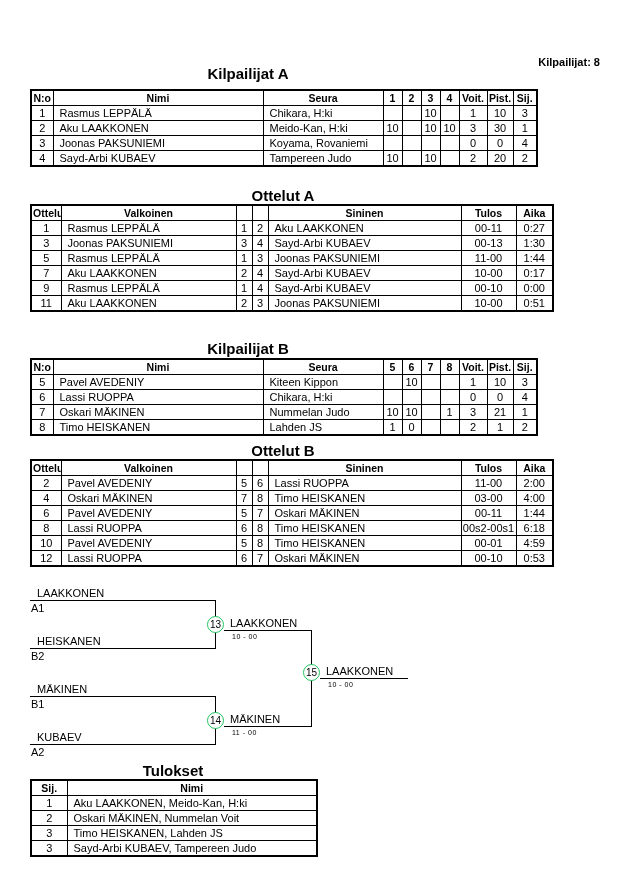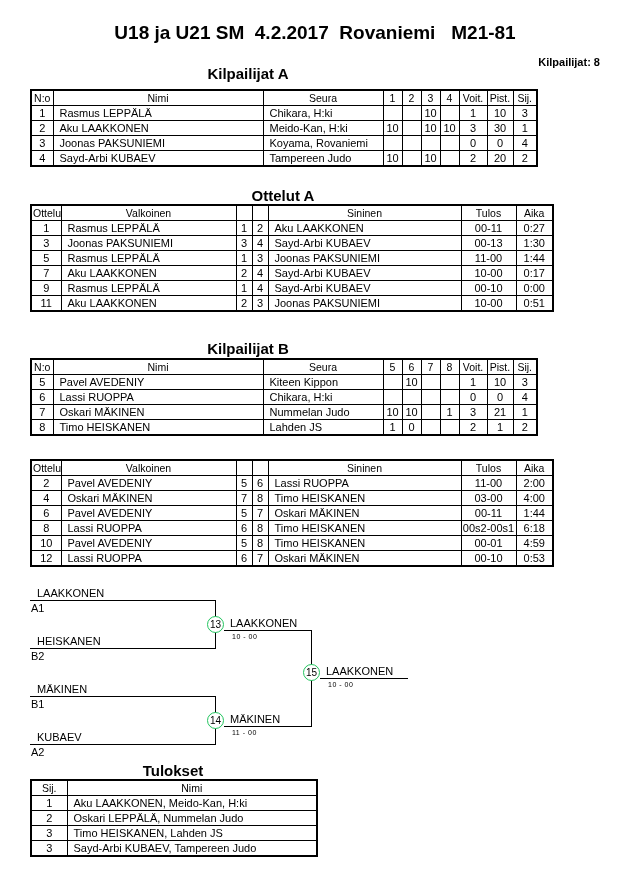--- a/index.html
+++ b/index.html
@@ -30,21 +30,21 @@
     border:2px solid #000;
     background:#fff;
   }
   td, th {
     border:1px solid #000;
     height:15px; line-height:14px;
     padding:0 1px;
     overflow:hidden; white-space:nowrap;
   }
   td { font-size:11px; }
-  th { font-size:10.5px; font-weight:normal; }
+  th { font-size:10.5px; font-weight:bold; }
   .al-c { text-align:center; }
   .al-l { text-align:left; padding-left:6px; }
 
   .bracket { position:absolute; left:30px; top:584px; width:570px; height:185px; }
   .bk-name { position:absolute; font-size:11px; line-height:13px; white-space:nowrap; }
   .bk-seed { position:absolute; font-size:11px; line-height:13px; }
   .bk-score { position:absolute; font-size:7px; line-height:8px; letter-spacing:0.5px; }
   .bk-hline { position:absolute; height:1px; background:#000; }
   .bk-vline { position:absolute; width:1px; background:#000; }
   .bk-circle {
@@ -52,21 +52,20 @@
     border:1px solid #22c55e; border-radius:50%; background:#fff;
     display:flex; align-items:center; justify-content:center;
     font-size:10px; z-index:2;
   }
 </style>
 </head>
 <body>
 
 <div class="page">
 
-  <div class="title">U18 ja U21 SM  4.2.2017  Rovaniemi   M21-81</div>
   <div class="competitors">Kilpailijat: 8</div>
 
   <div class="sec-h" style="top:67px; width:506px; padding-right:70px;">Kilpailijat A</div>
   <table style="top:89px; width:506px;">
     <colgroup>
       <col style="width:22px">
         <col style="width:210px">
         <col style="width:120px">
       <col style="width:19px">
         <col style="width:19px">
@@ -295,20 +294,21 @@
           <td class="al-c">0</td>
           <td class="al-c"></td>
           <td class="al-c"></td>
           <td class="al-c">2</td>
           <td class="al-c">1</td>
           <td class="al-c">2</td>
         </tr>
       </tbody>
   </table>
 
+  <div class="sec-h" style="top:444px; width:522px; padding-right:16px;">Ottelut B</div>
   <table style="top:459px; width:522px;">
     <colgroup>
       <col style="width:30px">
         <col style="width:175px">
         <col style="width:16px">
         <col style="width:16px">
       <col style="width:193px">
         <col style="width:55px">
         <col style="width:37px">
     </colgroup>
@@ -426,21 +426,21 @@
           <th class="al-c">Nimi</th>
         </tr>
     </thead>
     <tbody>
         <tr>
           <td class="al-c">1</td>
           <td class="al-l">Aku LAAKKONEN, Meido-Kan, H:ki</td>
         </tr>
         <tr>
           <td class="al-c">2</td>
-          <td class="al-l">Oskari LEPPÄLÄ, Nummelan Judo</td>
+          <td class="al-l">Oskari MÄKINEN, Nummelan Voit</td>
         </tr>
         <tr>
           <td class="al-c">3</td>
           <td class="al-l">Timo HEISKANEN, Lahden JS</td>
         </tr>
         <tr>
           <td class="al-c">3</td>
           <td class="al-l">Sayd-Arbi KUBAEV, Tampereen Judo</td>
         </tr>
       </tbody>

